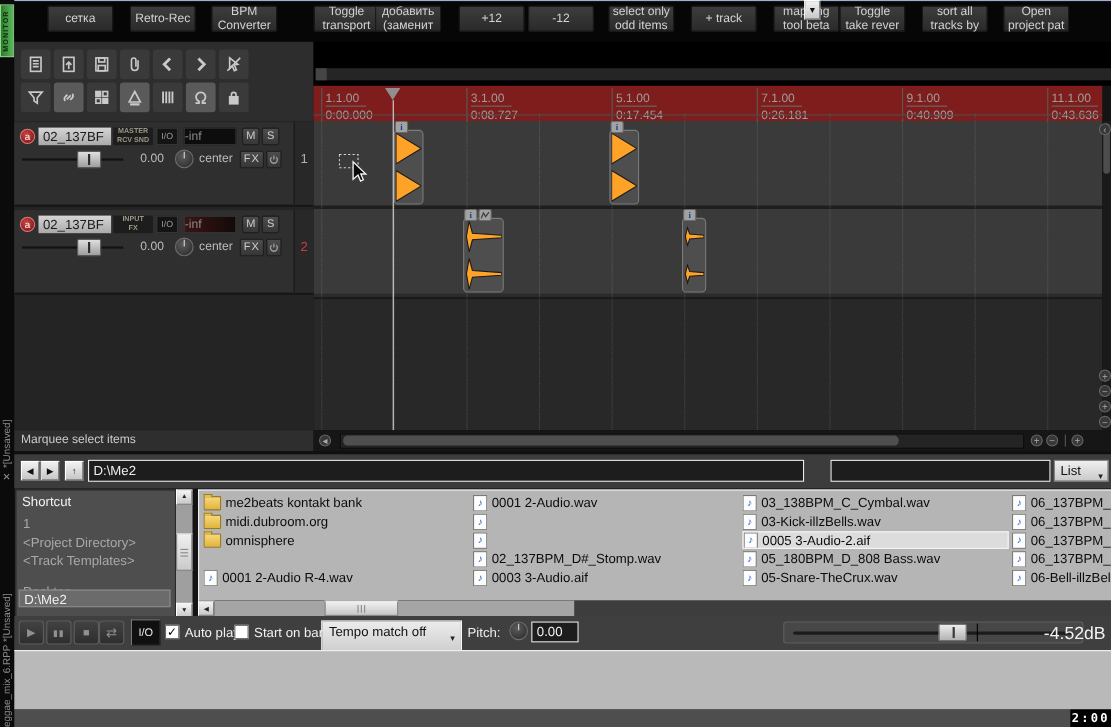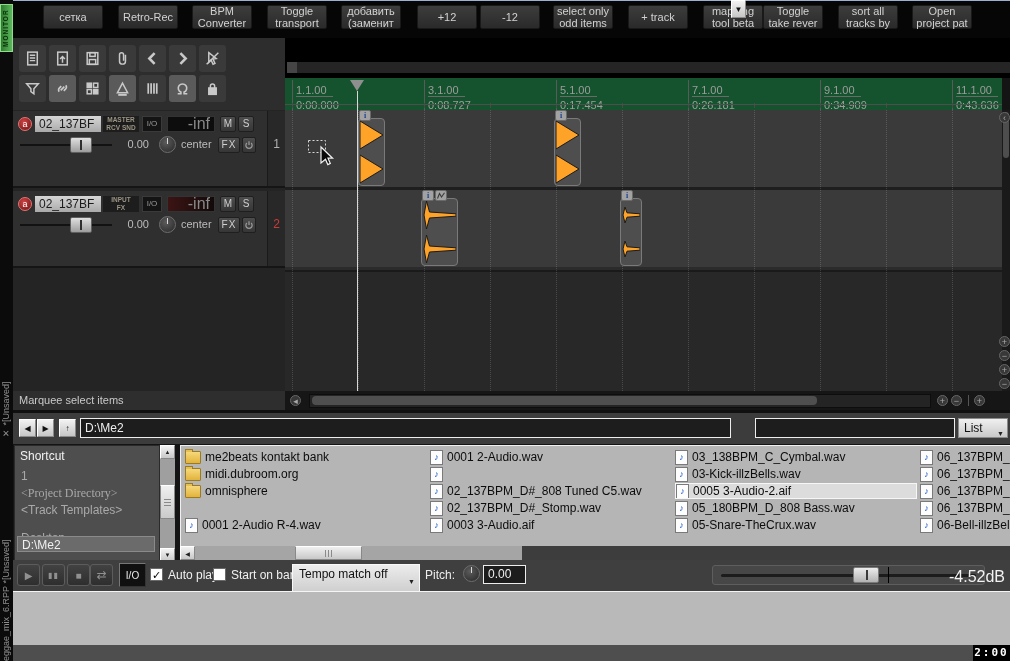--- a/index.html
+++ b/index.html
@@ -21,21 +21,21 @@
      display:flex;align-items:center;justify-content:center;text-align:center;box-sizing:border-box;padding:1px;}
   
   #icon-toolbar{left:13px;top:38px;width:272px;height:72px;background:#2d2d2d;}
   .iconbtn{position:absolute;width:27px;height:27px;border-radius:3px;background:#3a3a3a;
      display:flex;align-items:center;justify-content:center;}
   .iconbtn.lit{background:#5a5a5a;}
   #topgap{left:285px;top:38px;width:725px;height:40px;background:#000;}
   #topband{left:287px;top:62px;width:723px;height:11px;background:#252525;}
   #topbandcap{left:287px;top:62px;width:10px;height:11px;background:#454545;}
   
-  #ruler{left:285px;top:78px;width:717px;height:32px;background:#14532d;overflow:hidden;}
+  #ruler{left:285px;top:78px;width:717px;height:32px;background:#7f1d1d;overflow:hidden;}
   #rulerline{left:285px;top:104px;width:717px;height:1px;background:#4e4e4e;}
   .rmark{position:absolute;top:2px;height:30px;border-left:1px solid #5a5a5a;padding-left:3px;color:#9d9d9d;}
   .rmeasure{font-size:11px;border-bottom:1px solid #6a6a6a;display:inline-block;padding:0 6px 0 0;}
   .rtime{font-size:11px;margin-top:1px;}
   .rtick{position:absolute;bottom:2px;width:1px;height:5px;background:#4a4a4a;}
   #curs-tri{left:350px;top:80px;width:0;height:0;border-left:7px solid transparent;
      border-right:7px solid transparent;border-top:11px solid #8f8f8f;}
   
   #arrange{left:285px;top:110px;width:717px;height:281px;background:#2b2b2b;overflow:hidden;}
   .lane{position:absolute;left:0;width:717px;height:77px;background:#3a3a3a;}
@@ -137,21 +137,21 @@
   .recarm{position:absolute;left:5px;top:6px;width:14px;height:14px;border-radius:50%;
      background:radial-gradient(circle at 40% 35%,#d04343,#6e1212);border:1px solid #e27676;
      color:#fff;font-size:9px;line-height:13px;text-align:center;box-sizing:border-box;}
   .tname{position:absolute;left:22px;top:5px;width:66px;height:16px;background:linear-gradient(#d6d6d6,#a9a9a9);
      color:#1b1b1b;font-size:12px;line-height:16px;padding-left:4px;box-sizing:border-box;overflow:hidden;}
   .tbadge{position:absolute;left:90px;top:5px;width:36px;height:16px;background:#1d1d1d;
      color:#9b9584;font-size:6.5px;line-height:8px;text-align:center;font-weight:bold;overflow:hidden;}
   .tio{position:absolute;left:129px;top:5px;width:20px;height:16px;background:#141414;border:1px solid #3a3a3a;
      color:#9a9a9a;font-size:8px;line-height:14px;text-align:center;box-sizing:border-box;}
   .tmeter{position:absolute;left:154px;top:5px;width:48px;height:16px;background:#0d0d0d;border:1px solid #333;
-     color:#8a8a8a;font-size:16px;line-height:14px;text-align:right;padding-right:4px;box-sizing:border-box;}
+     color:#8a8a8a;font-size:11px;line-height:14px;padding-right:4px;box-sizing:border-box;}
   .tmeter-armed{background:linear-gradient(90deg,#3c1414,#120a0a);}
   .tbtn{position:absolute;height:16px;background:linear-gradient(#4d4d4d,#363636);border:1px solid #1f1f1f;
      color:#cfcfcf;font-size:10px;text-align:center;line-height:14px;border-radius:2px;box-sizing:border-box;}
   .tm{left:207px;top:5px;width:16px;}
   .ts{left:225px;top:5px;width:16px;}
   .fader{position:absolute;left:7px;top:26px;width:92px;height:16px;}
   .fgroove{position:absolute;left:0;top:7px;width:92px;height:2px;background:#121212;}
   .fhandle{position:absolute;left:50px;top:0;width:22px;height:16px;background:linear-gradient(#e0e0e0,#9d9d9d);
      border:1px solid #5f5f5f;border-radius:2px;box-sizing:border-box;}
   .fhandle:before{content:"";position:absolute;left:9px;top:2px;width:2px;height:10px;background:#2e2e2e;}
@@ -174,21 +174,21 @@
   <div class="abs" id="lstrip">
     <div class="abs" id="monitorfx">MONITOR FX</div>
     <div class="vtab abs" style="top:322px;height:116px;">✕ *[Unsaved]</div>
     <div class="vtab abs" style="top:442px;height:219px;">eggae_mix_6.RPP  *[Unsaved]</div>
   </div>
 
   <div class="abs" id="toolbar-top">
       <div class="tbbtn" style="left: 30px;">сетка</div>
       <div class="tbbtn" style="left: 105px;">Retro-Rec</div>
       <div class="tbbtn" style="left: 179px;">BPM Converter</div>
-      <div class="tbbtn" style="left: 254px;">Toggle transport</div>
+      <div class="tbbtn" style="left: 272px;">Toggle transport</div>
       <div class="tbbtn" style="left: 328px;">добавить (заменит</div>
       <div class="tbbtn" style="left: 404px;">+12</div>
       <div class="tbbtn" style="left: 467px;">-12</div>
       <div class="tbbtn" style="left: 540px;">select only odd items</div>
       <div class="tbbtn" style="left: 615px;">+ track</div>
       <div class="tbbtn" style="left: 690px;">mapping tool beta</div>
       <div class="tbbtn" style="left: 750px;">Toggle take rever</div>
       <div class="tbbtn" style="left: 825px;">sort all tracks by</div>
       <div class="tbbtn" style="left: 899px;">Open project pat</div>
     </div>
@@ -283,21 +283,21 @@
   <div class="abs" id="ruler">
       <div class="rmark" style="left: 7px;"><div class="rmeasure">1.1.00</div>
                  <div class="rtime">0:00.000</div></div>
       <div class="rmark" style="left: 139px;"><div class="rmeasure">3.1.00</div>
                  <div class="rtime">0:08.727</div></div>
       <div class="rmark" style="left: 271px;"><div class="rmeasure">5.1.00</div>
                  <div class="rtime">0:17.454</div></div>
       <div class="rmark" style="left: 403px;"><div class="rmeasure">7.1.00</div>
                  <div class="rtime">0:26.181</div></div>
       <div class="rmark" style="left: 535px;"><div class="rmeasure">9.1.00</div>
-                 <div class="rtime">0:34.909</div></div>
+                 <div class="rtime">0:40.909</div></div>
       <div class="rmark" style="left: 667px;"><div class="rmeasure">11.1.00</div>
                  <div class="rtime">0:43.636</div></div>
       <div class="rtick" style="left: 7px;"></div>
       <div class="rtick" style="left: 73px;"></div>
       <div class="rtick" style="left: 139px;"></div>
       <div class="rtick" style="left: 205px;"></div>
       <div class="rtick" style="left: 271px;"></div>
       <div class="rtick" style="left: 337px;"></div>
       <div class="rtick" style="left: 403px;"></div>
       <div class="rtick" style="left: 469px;"></div>
@@ -460,21 +460,21 @@
   <div class="abs navbtn" id="patharrow" style="top:0;">▼</div>
   <div class="abs darkfield" id="filterfield"></div>
   <div class="abs" id="listcombo">
     <span>List</span>
     <span class="ca">▼</span>
   </div>
 
   <div class="abs" id="shortcutpanel">
     <div id="schead">Shortcut</div>
   <div class="scitem" style="top: 22px;">1</div>
-      <div class="scitem" style="top: 39px; font-family: Liberation Serif, serif;">&lt;Project Directory&gt;</div>
+      <div class="scitem" style="top: 39px;">&lt;Project Directory&gt;</div>
       <div class="scitem" style="top: 56px;">&lt;Track Templates&gt;</div>
       <div class="scitem" style="top: 84px;">Desktop</div>
       <div class="scitem sel" style="top: 90px;">D:\Me2</div>
     </div>
   <div class="abs xsbv">
     <div class="xsbbtn" style="top:0;">▲</div>
     <div id="scvhandle">
         <i></i>
       </div>
     <div class="xsbbtn" style="bottom:0;">▼</div>
@@ -499,21 +499,20 @@
       </div>
       <div class="frow" style="left: 249px; top: 3px;">
         <span class="faudio">♪</span>
         <span>0001 2-Audio.wav</span>
       </div>
       <div class="frow" style="left: 249px; top: 20px;">
         <span class="faudio">♪</span>
       </div>
       <div class="frow" style="left: 249px; top: 37px;">
         <span class="faudio">♪</span>
-        <span>02_137BPM_D#_808 Tuned C5.wav</span>
       </div>
       <div class="frow" style="left: 249px; top: 54px;">
         <span class="faudio">♪</span>
         <span>02_137BPM_D#_Stomp.wav</span>
       </div>
       <div class="frow" style="left: 249px; top: 71px;">
         <span class="faudio">♪</span>
         <span>0003 3-Audio.aif</span>
       </div>
       <div class="frow" style="left: 494px; top: 3px;">

